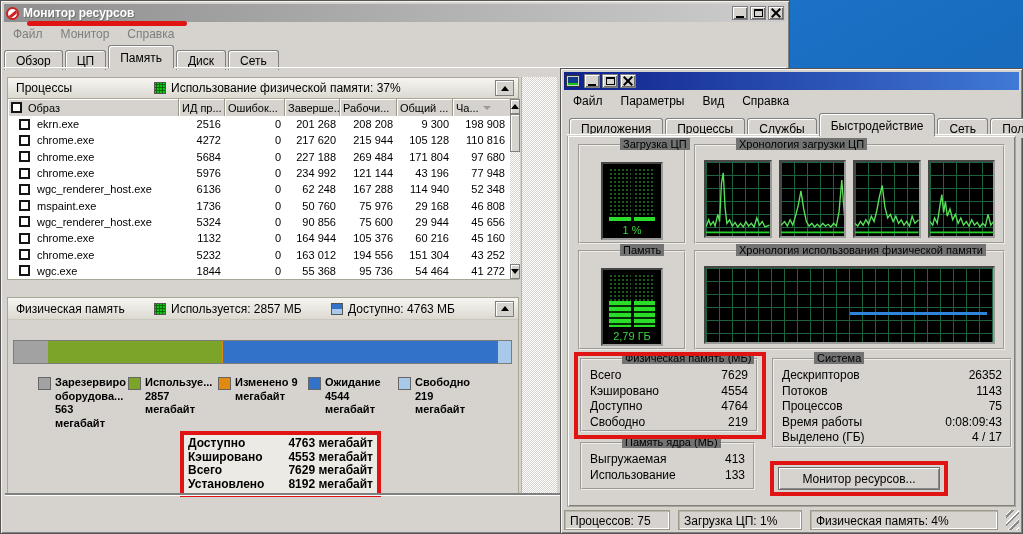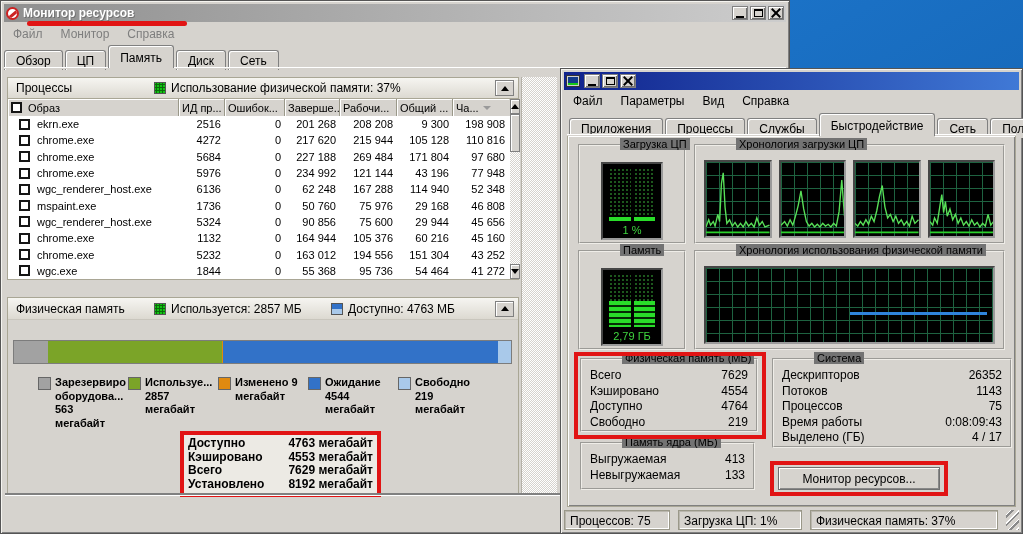--- a/index.html
+++ b/index.html
@@ -630,31 +630,31 @@
     <div class="gbox" style="left:12px;top:306px;width:175px;height:48px;">
       <span class="glabel">Память ядра (МБ)</span>
       <div class="kv-rows">
 
           <div class="kv">
             <span class="kl">Выгружаемая</span>
             <span>413</span>
           </div>
 
           <div class="kv">
-            <span class="kl">Невыгружаемая</span>
+            <span class="kl">Использование</span>
             <span>133</span>
           </div>
         </div>
     </div>
 
     <div class="tm-button" style="left:210px;top:331px;width:162px;height:23px;">Монитор ресурсов...</div>
 
     <div class="redbox" style="left:6px;top:216px;width:192px;height:87px;"></div>
     <div class="redbox" style="left:202px;top:325px;width:178px;height:35px;"></div>
   </div>
 
   <div class="tm-statusbar">
     <span class="status-cell" style="width:106px;">Процессов: 75</span>
     <span class="status-cell" style="width:124px;">Загрузка ЦП: 1%</span>
-    <span class="status-cell" style="flex:1;">Физическая память: 37%</span>
+    <span class="status-cell" style="flex:1;">Физическая память: 4%</span>
     <span class="status-cell grip"></span>
   </div>
 </div>
 
 </body></html>

